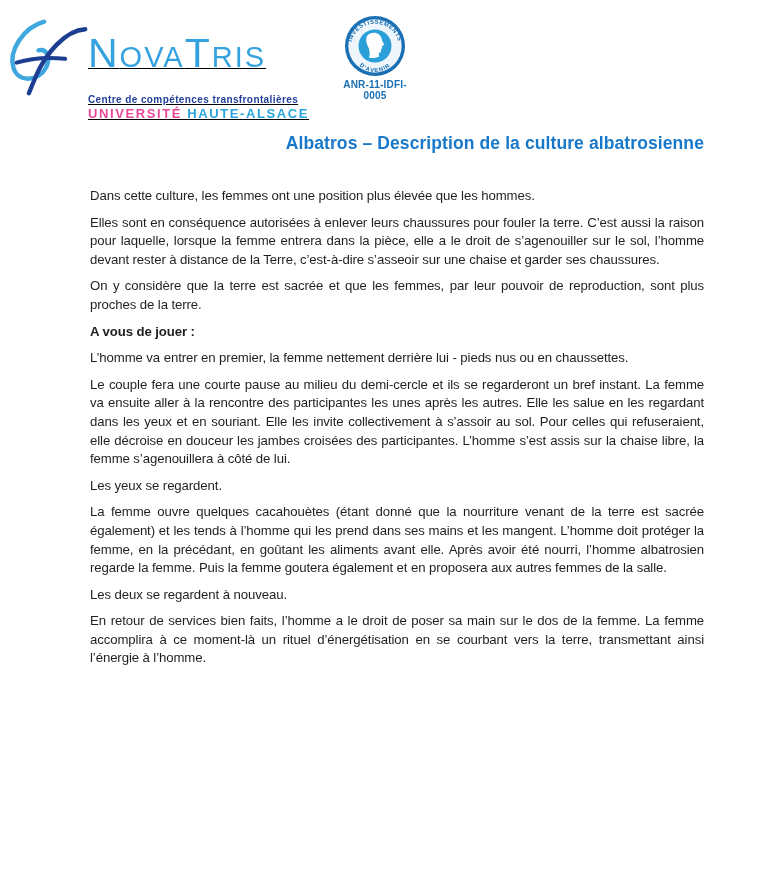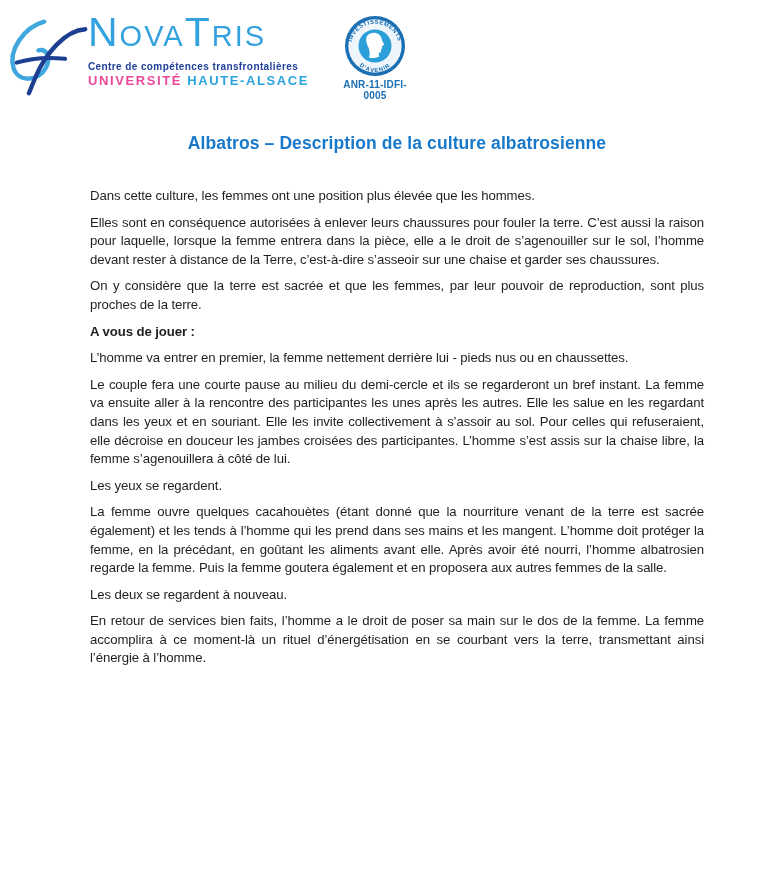--- a/index.html
+++ b/index.html
@@ -4,36 +4,36 @@
 <style>
   html,body{margin:0;padding:0;background:#fff;}
   .page{
     position:relative;width:767px;height:876px;background:#ffffff;
     font-family:"Liberation Sans",sans-serif;overflow:hidden;
   }
 
   
   .letterhead{position:absolute;top:0;left:0;width:100%;height:110px;}
   .logo-mark{position:absolute;left:6px;top:16px;width:84px;height:80px;}
-  .wordmark{position:absolute;left:88px;top:12px;width:250px;}
+  .wordmark{position:absolute;left:88px;top:33px;width:250px;text-decoration:underline;}
   .brand{white-space:nowrap;color:#33a2df;line-height:1;letter-spacing:2px;font-weight:400;}
   .brand .big{font-size:41px;}
   .brand .small{font-size:29px;}
-  .sub1{margin-top:8px;font-size:10px;font-weight:bold;color:#21409a;letter-spacing:0.4px;white-space:nowrap;}
+  .sub1{margin-top:20px;font-size:10px;font-weight:bold;color:#21409a;letter-spacing:0.4px;white-space:nowrap;}
   .sub2{margin-top:1px;font-size:13px;font-weight:bold;letter-spacing:1.6px;white-space:nowrap;}
   .sub2 .uni{color:#ec4899;}
   .sub2 .ha{color:#29a4e0;}
   .badge-wrap{position:absolute;left:342px;top:15px;width:66px;text-align:center;}
   .badge-svg{width:62px;height:62px;display:block;margin:0 auto;}
   .anr-code{margin-top:2px;font-size:10px;font-weight:bold;color:#1b6fb3;letter-spacing:0.2px;}
 
   
   .content{position:absolute;top:133px;left:90px;width:614px;color:#1f1f1f;}
   .title{
-    margin:0 0 33px 0;text-align:center;color:#1878c9;
+    margin:0 0 33px 0;text-align:right;color:#1878c9;
     font-size:17.5px;font-weight:bold;letter-spacing:0.1px;
   }
   .content p{
     margin:0 0 8px 0;font-size:13.2px;line-height:18.6px;
     text-align:justify;letter-spacing:-0.1px;
   }
   .content p.section-heading{
     font-weight:bold;text-align:left;
   }
 </style>

